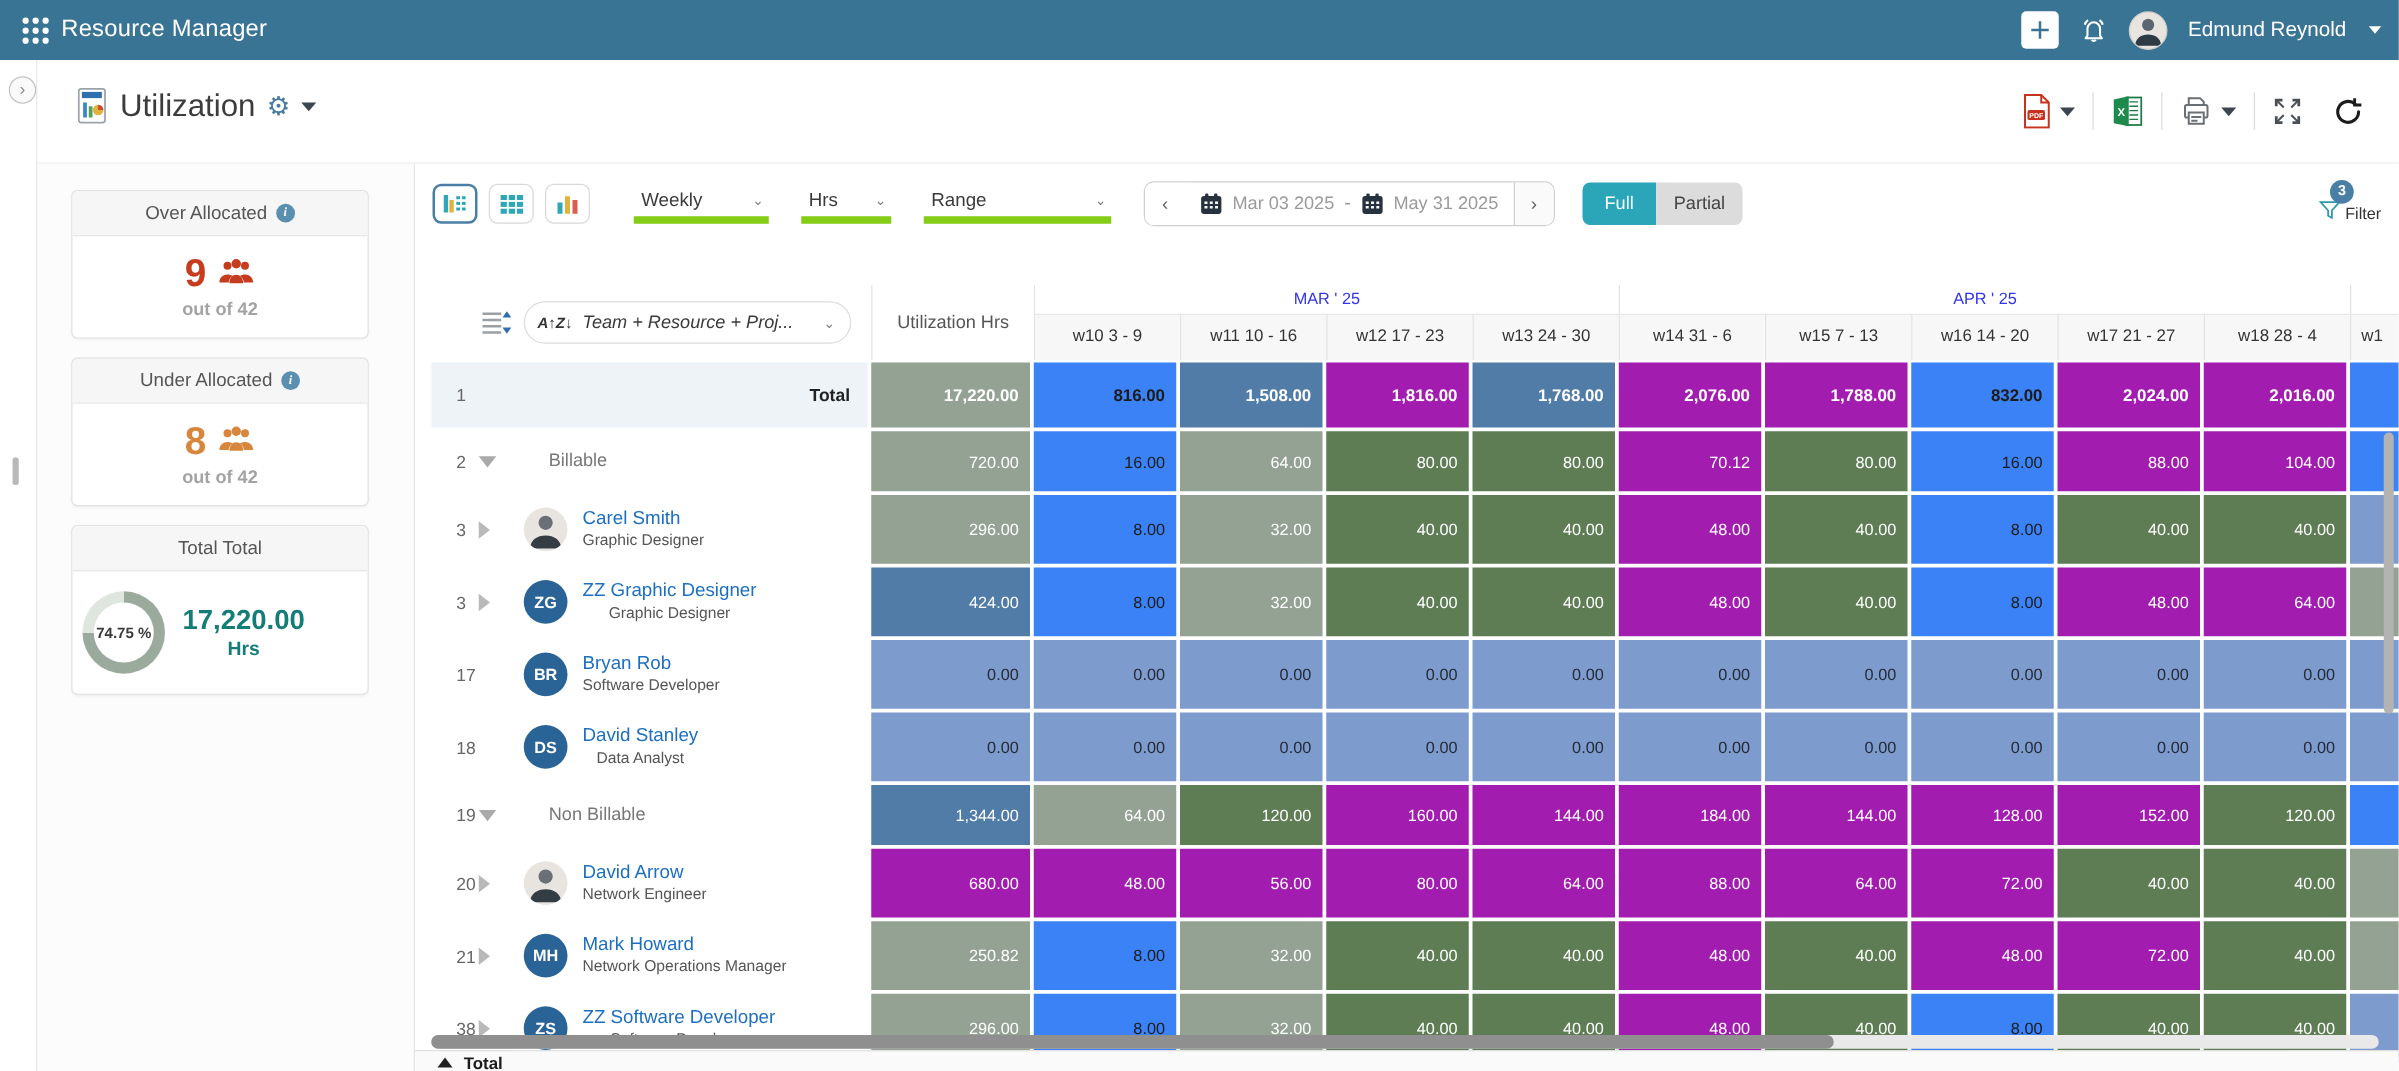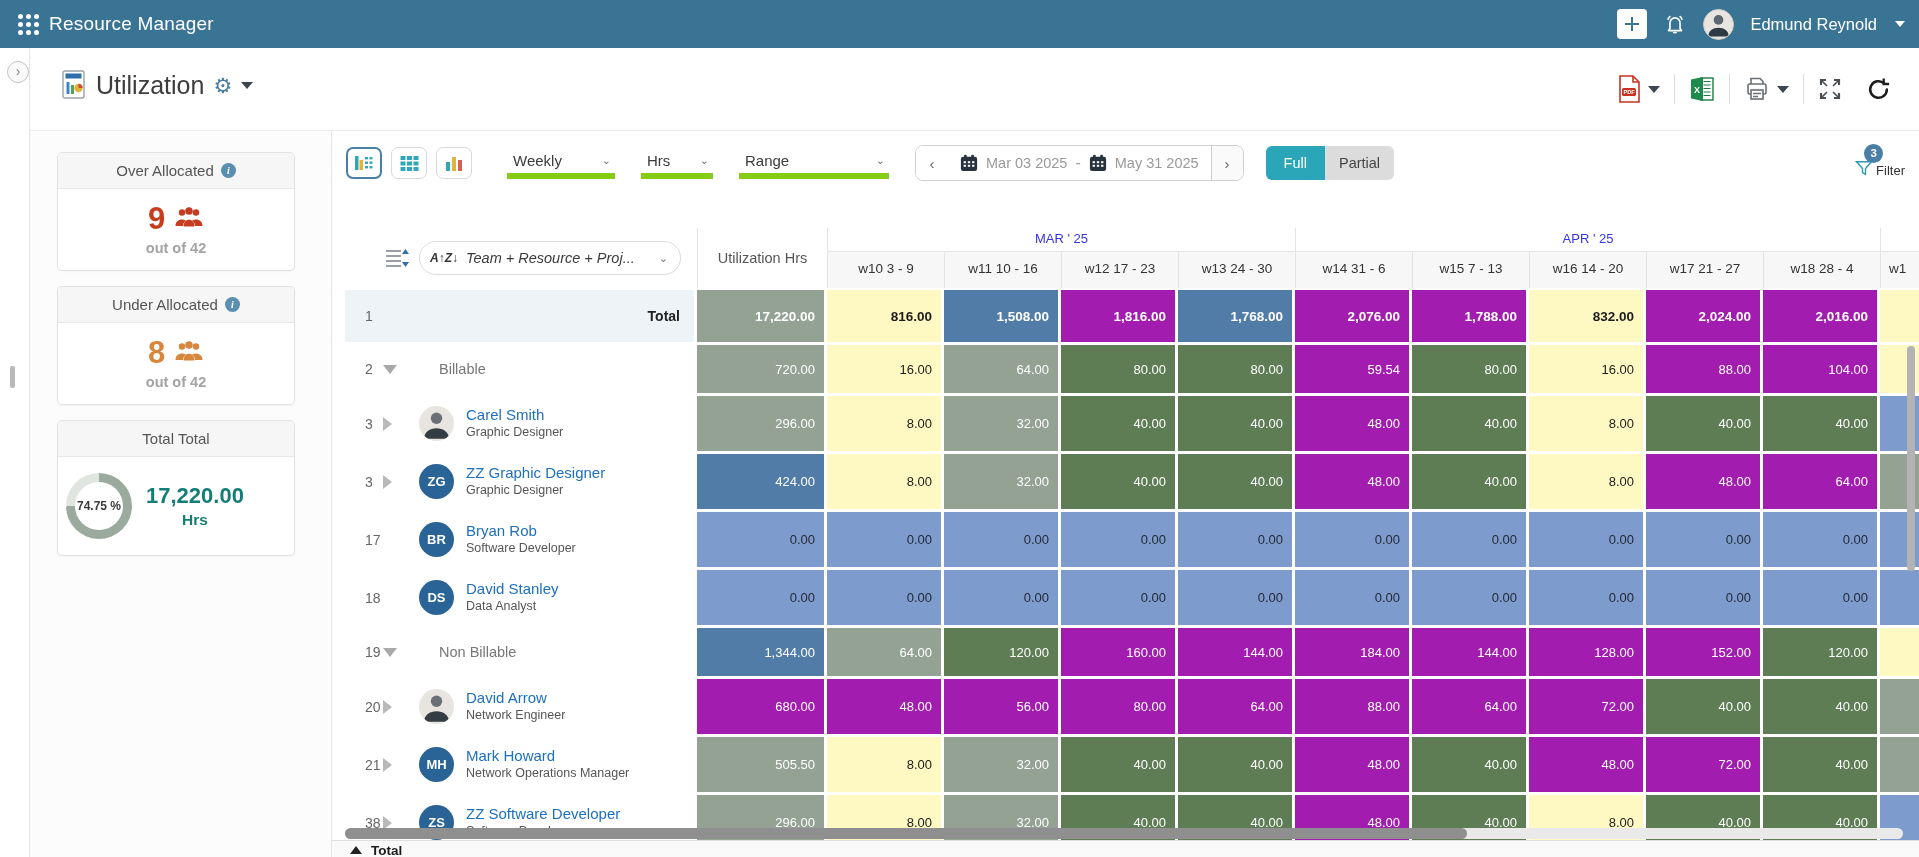--- a/index.html
+++ b/index.html
@@ -114,28 +114,28 @@
   .tri-slot { width:28px; flex:none; display:flex; align-items:center; }
   .tri-down { width:0; height:0; border-left:7px solid transparent; border-right:7px solid transparent; border-top:9px solid #a9a9a9; cursor:pointer;}
   .tri-right { width:0; height:0; border-top:7px solid transparent; border-bottom:7px solid transparent; border-left:9px solid #b9b9b9; cursor:pointer;}
   .tot-label { margin-left:auto; padding-right:14px; font-size:14px; font-weight:700; color:#222; }
   .grp-label { margin-left:28px; font-size:14.5px; color:#777; }
   .pav { width:35px; height:35px; border-radius:50%; flex:none; margin-left:8px; overflow:hidden; }
   .pav-init { background:#2a6496; color:#fff; font-size:13px; font-weight:700; display:flex; align-items:center; justify-content:center;}
   .pav-photo { background:#e8e4df; }
   .pmeta { margin-left:12px; line-height:1.25; overflow:hidden; white-space:nowrap;}
   .pname { font-size:15px; color:#1D6FC0; cursor:pointer; }
-  .prole { font-size:12.5px; color:#555; }
+  .prole { font-size:12.5px; color:#555;text-align:center; }
   .cell { width:114px; flex:none; display:flex; align-items:center; justify-content:flex-end; padding-right:9px;
     font-size:13px; color:#fff; }
   .cell-util { width:127px; }
   .cell-last { flex:1; }
   .r-total .cell { font-weight:700; font-size:13.5px; }
   .c-sage { background:#94A294; } .c-green { background:#5E7D55; } .c-orange { background:#a21caf; }
-  .c-steel { background:#517CA8; } .c-pink { background:#fef9c3; color:#1c1c1c;text-align:center; } .c-peri { background:#7E9BCE; color:#232a36; }
+  .c-steel { background:#517CA8; } .c-pink { background:#3b82f6; color:#1c1c1c;text-align:center; } .c-peri { background:#7E9BCE; color:#232a36; }
 
   .hscroll { position:absolute; left:0; right:16px; bottom:18px; height:11px; background:#e9e9e9; border-radius:6px; z-index:5;}
   .hthumb { position:absolute; left:0; top:0; height:11px; width:72%; background:#8f8f8f; border-radius:6px; cursor:grab;}
   .vscroll { position:absolute; right:4px; top:60px; width:8px; bottom:30px; z-index:5; }
   .vthumb { position:absolute; top:58px; height:225px; width:8px; background:#b3b3b3; border-radius:4px; cursor:grab;}
   .gfooter { position:absolute; left:-13px; right:0; bottom:0; height:17px; background:#fafafa; border-top:1px solid #e0e0e0;
     display:flex; align-items:flex-start; gap:9px; padding:2px 0 0 18px; z-index:6;}
   .gfooter .tri-up { width:0; height:0; border-left:6px solid transparent; border-right:6px solid transparent; border-bottom:8px solid #222; margin-top:3px; cursor:pointer;}
   .gfooter .flab { font-size:13.5px; font-weight:700; color:#1c1c1c; }
 </style>
@@ -472,21 +472,21 @@
             <div class="tri-slot">
               <div class="tri-down"></div>
             </div>
             <div class="grp-label">Billable</div>
           </div>
           <div class="cell c-sage cell-util">720.00</div>
           <div class="cell c-pink">16.00</div>
           <div class="cell c-sage">64.00</div>
           <div class="cell c-green">80.00</div>
           <div class="cell c-green">80.00</div>
-          <div class="cell c-orange">59.54</div>
+          <div class="cell c-orange">70.12</div>
           <div class="cell c-green">80.00</div>
           <div class="cell c-pink">16.00</div>
           <div class="cell c-orange">88.00</div>
           <div class="cell c-orange">104.00</div>
           <div class="cell c-pink cell-last"></div>
         </div>
         <div class="grow r-person">
           <div class="namecell">
             <div class="rnum">3</div>
             <div class="tri-slot">
@@ -633,21 +633,21 @@
             <div class="rnum">21</div>
             <div class="tri-slot">
               <div class="tri-right"></div>
             </div>
             <div class="pav pav-init">MH</div>
             <div class="pmeta">
               <div class="pname">Mark Howard</div>
               <div class="prole">Network Operations Manager</div>
             </div>
           </div>
-          <div class="cell c-sage cell-util">505.50</div>
+          <div class="cell c-sage cell-util">250.82</div>
           <div class="cell c-pink">8.00</div>
           <div class="cell c-sage">32.00</div>
           <div class="cell c-green">40.00</div>
           <div class="cell c-green">40.00</div>
           <div class="cell c-orange">48.00</div>
           <div class="cell c-green">40.00</div>
           <div class="cell c-orange">48.00</div>
           <div class="cell c-orange">72.00</div>
           <div class="cell c-green">40.00</div>
           <div class="cell c-sage cell-last"></div>

